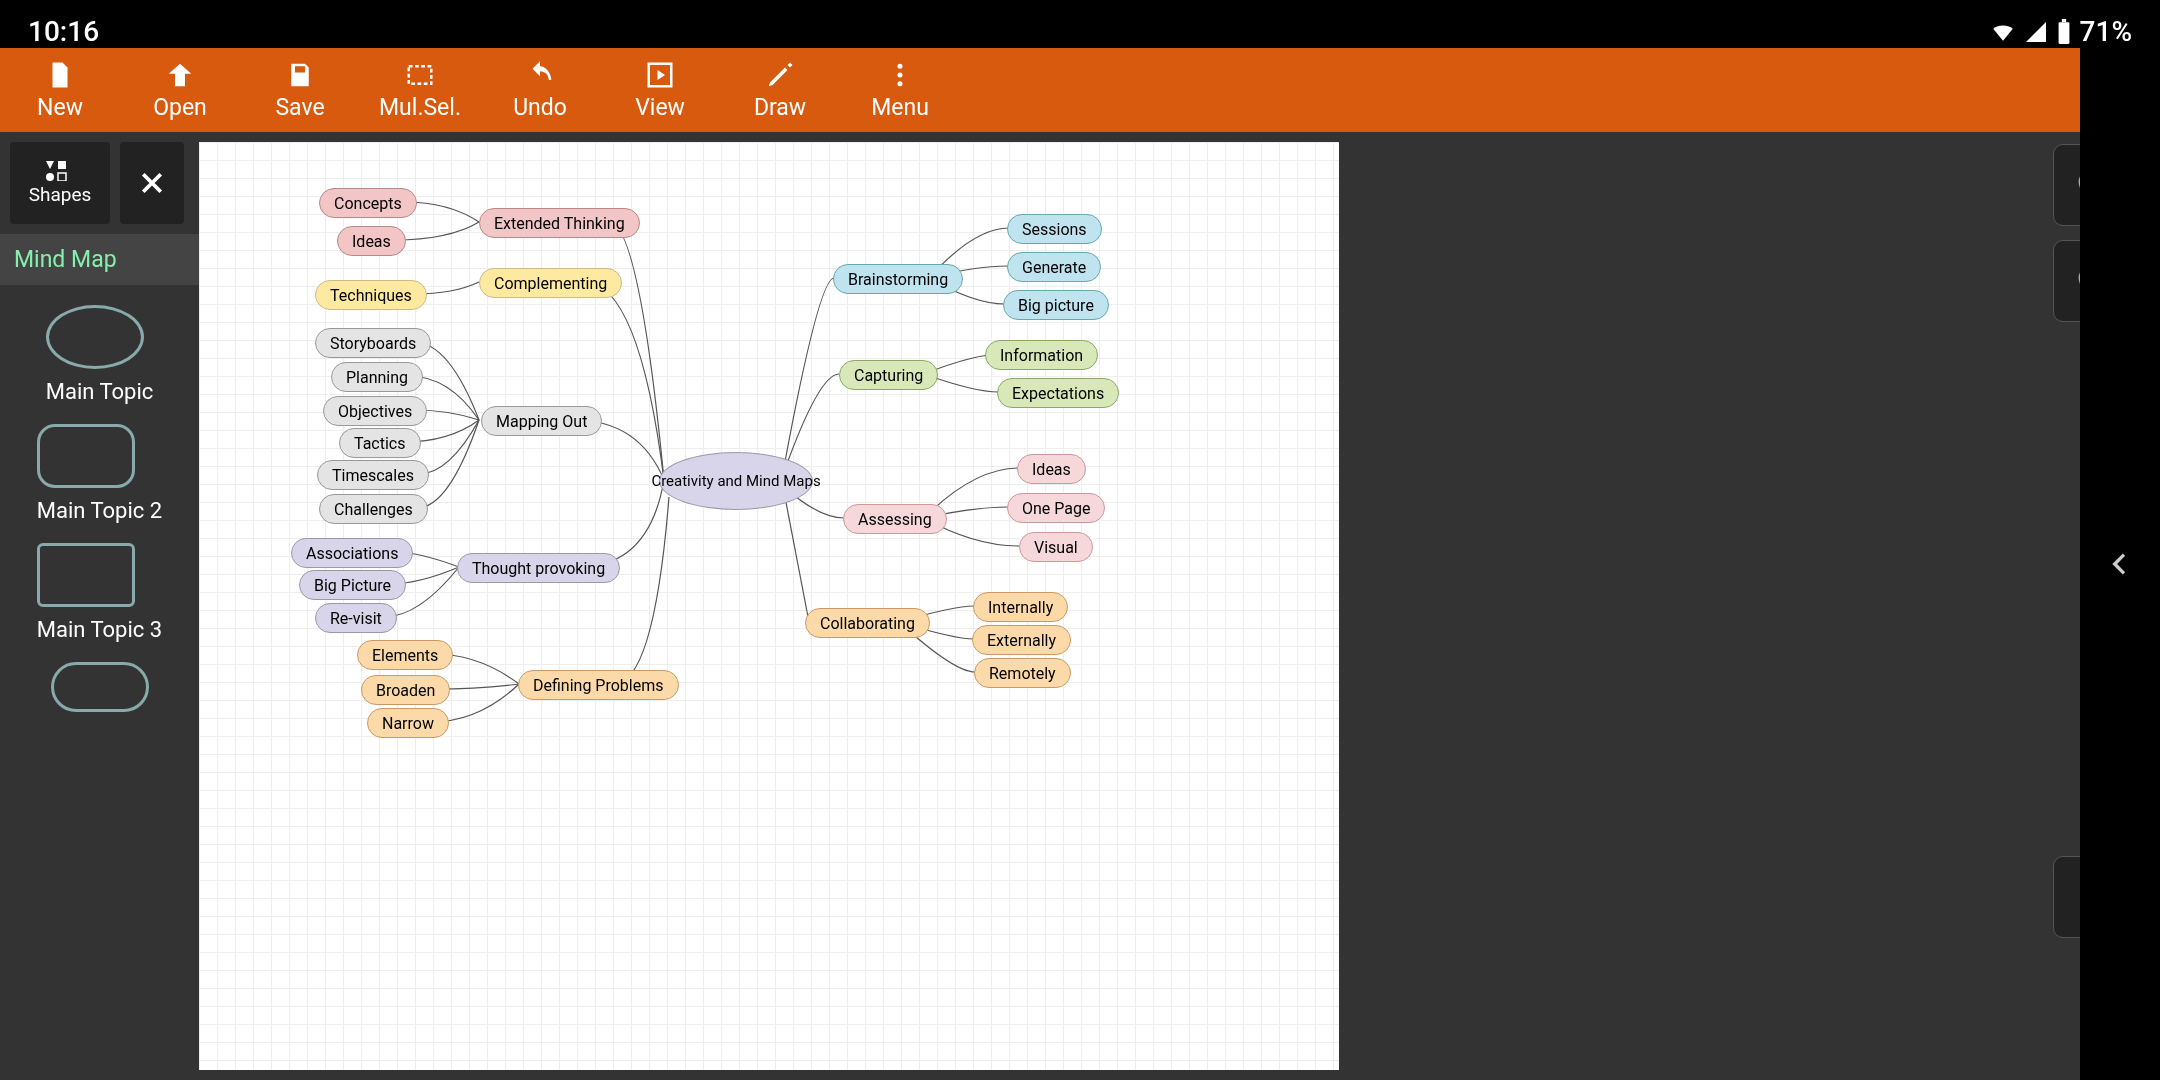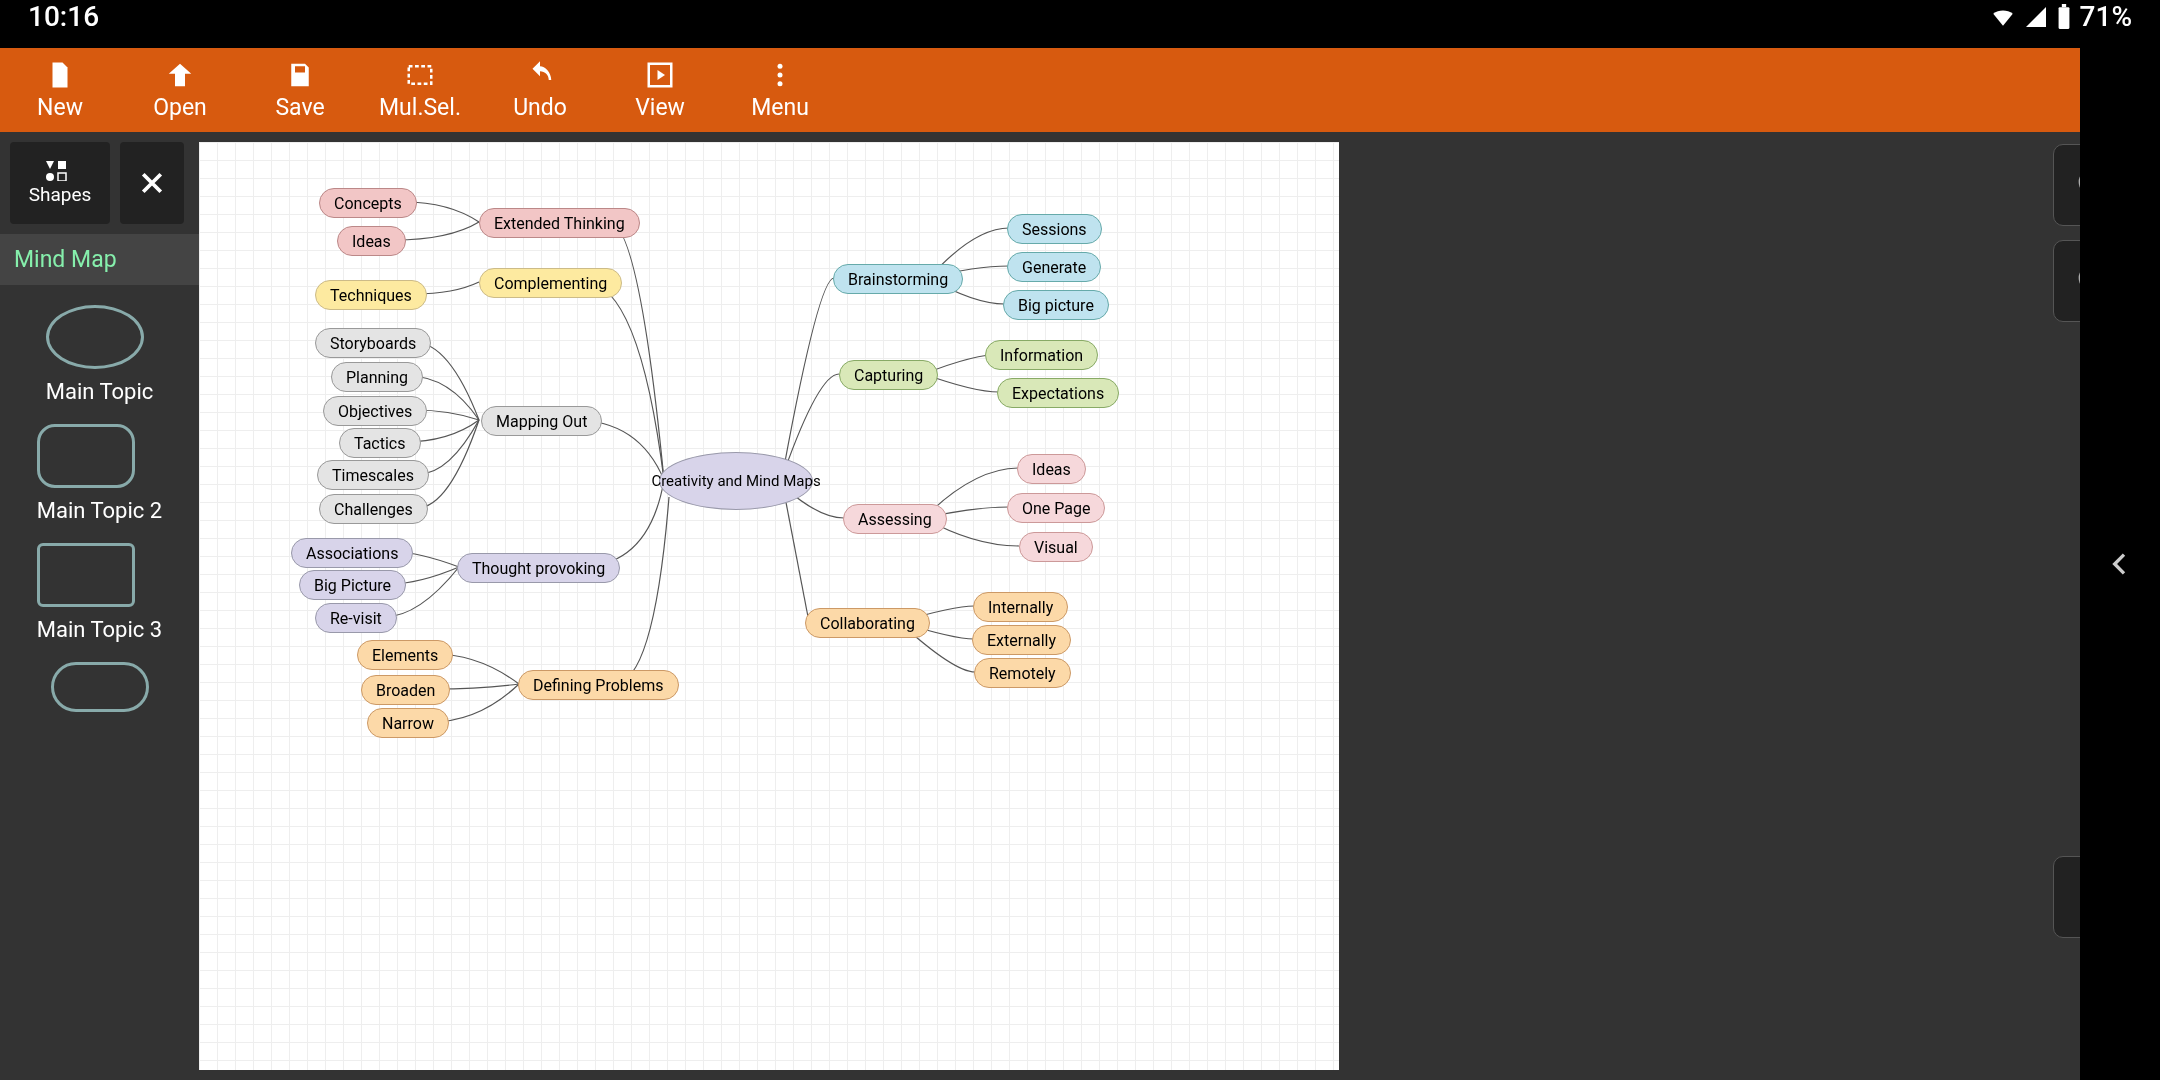--- a/index.html
+++ b/index.html
@@ -1,16 +1,16 @@
 <!DOCTYPE html>
 <html><head>
 <meta charset="utf-8">
 <style>
 html,body{margin:0;padding:0;width:2160px;height:1080px;background:#000;font-family:Roboto,Arial,sans-serif;overflow:hidden}
-.statusbar{height:48px;display:flex;justify-content:space-between;align-items:flex-start;padding:0 28px;color:#fff;font-size:28px;font-weight:500}
+.statusbar{height:48px;display:flex;justify-content:space-between;align-items:flex-end;padding:0 28px;color:#fff;font-size:28px;font-weight:500}
 .statusbar .right{display:flex;align-items:center;gap:8px}
 .toolbar{height:84px;background:#d75a0f;display:flex;align-items:center}
 .tbtn{display:flex;flex-direction:column;align-items:center;justify-content:center;color:#fff;width:120px;height:84px;gap:4px;cursor:pointer}
 .tbtn .lbl{font-size:23px}
 .tbtn svg{width:30px;height:30px}
 .workarea{display:flex;height:948px}
 .sidebar{width:199px;background:#333;display:flex;flex-direction:column}
 .siderow{display:flex;gap:10px;padding:10px}
 .sqbtn{background:#222;border-radius:4px;color:#fff;display:flex;flex-direction:column;align-items:center;justify-content:center;height:82px;width:100px;font-size:19px;gap:2px}
 .sqbtn.small{width:64px}
@@ -94,20 +94,26 @@
     </div>
   <div class="tbtn">
       <svg viewBox="0 0 24 24">
         <rect x="3" y="3" width="18" height="18" fill="none" stroke="#fff" stroke-width="2"></rect>
         <path d="M10 8l6 4-6 4z" fill="#fff"></path>
       </svg>
       <span class="lbl">View</span>
     </div>
   <div class="tbtn">
       <svg fill="#fff" viewBox="0 0 24 24">
+        <path d="M3 21l3-1 12-12-2-2L4 18zM18 4l2 2 2-2-2-2z"></path>
+      </svg>
+      <span class="lbl">Draw</span>
+    </div>
+  <div class="tbtn">
+      <svg fill="#fff" viewBox="0 0 24 24">
         <circle cx="12" cy="5" r="2"></circle>
         <circle cx="12" cy="12" r="2"></circle>
         <circle cx="12" cy="19" r="2"></circle>
       </svg>
       <span class="lbl">Menu</span>
     </div>
 </div>
 
 <div class="workarea">
   <div class="sidebar">

